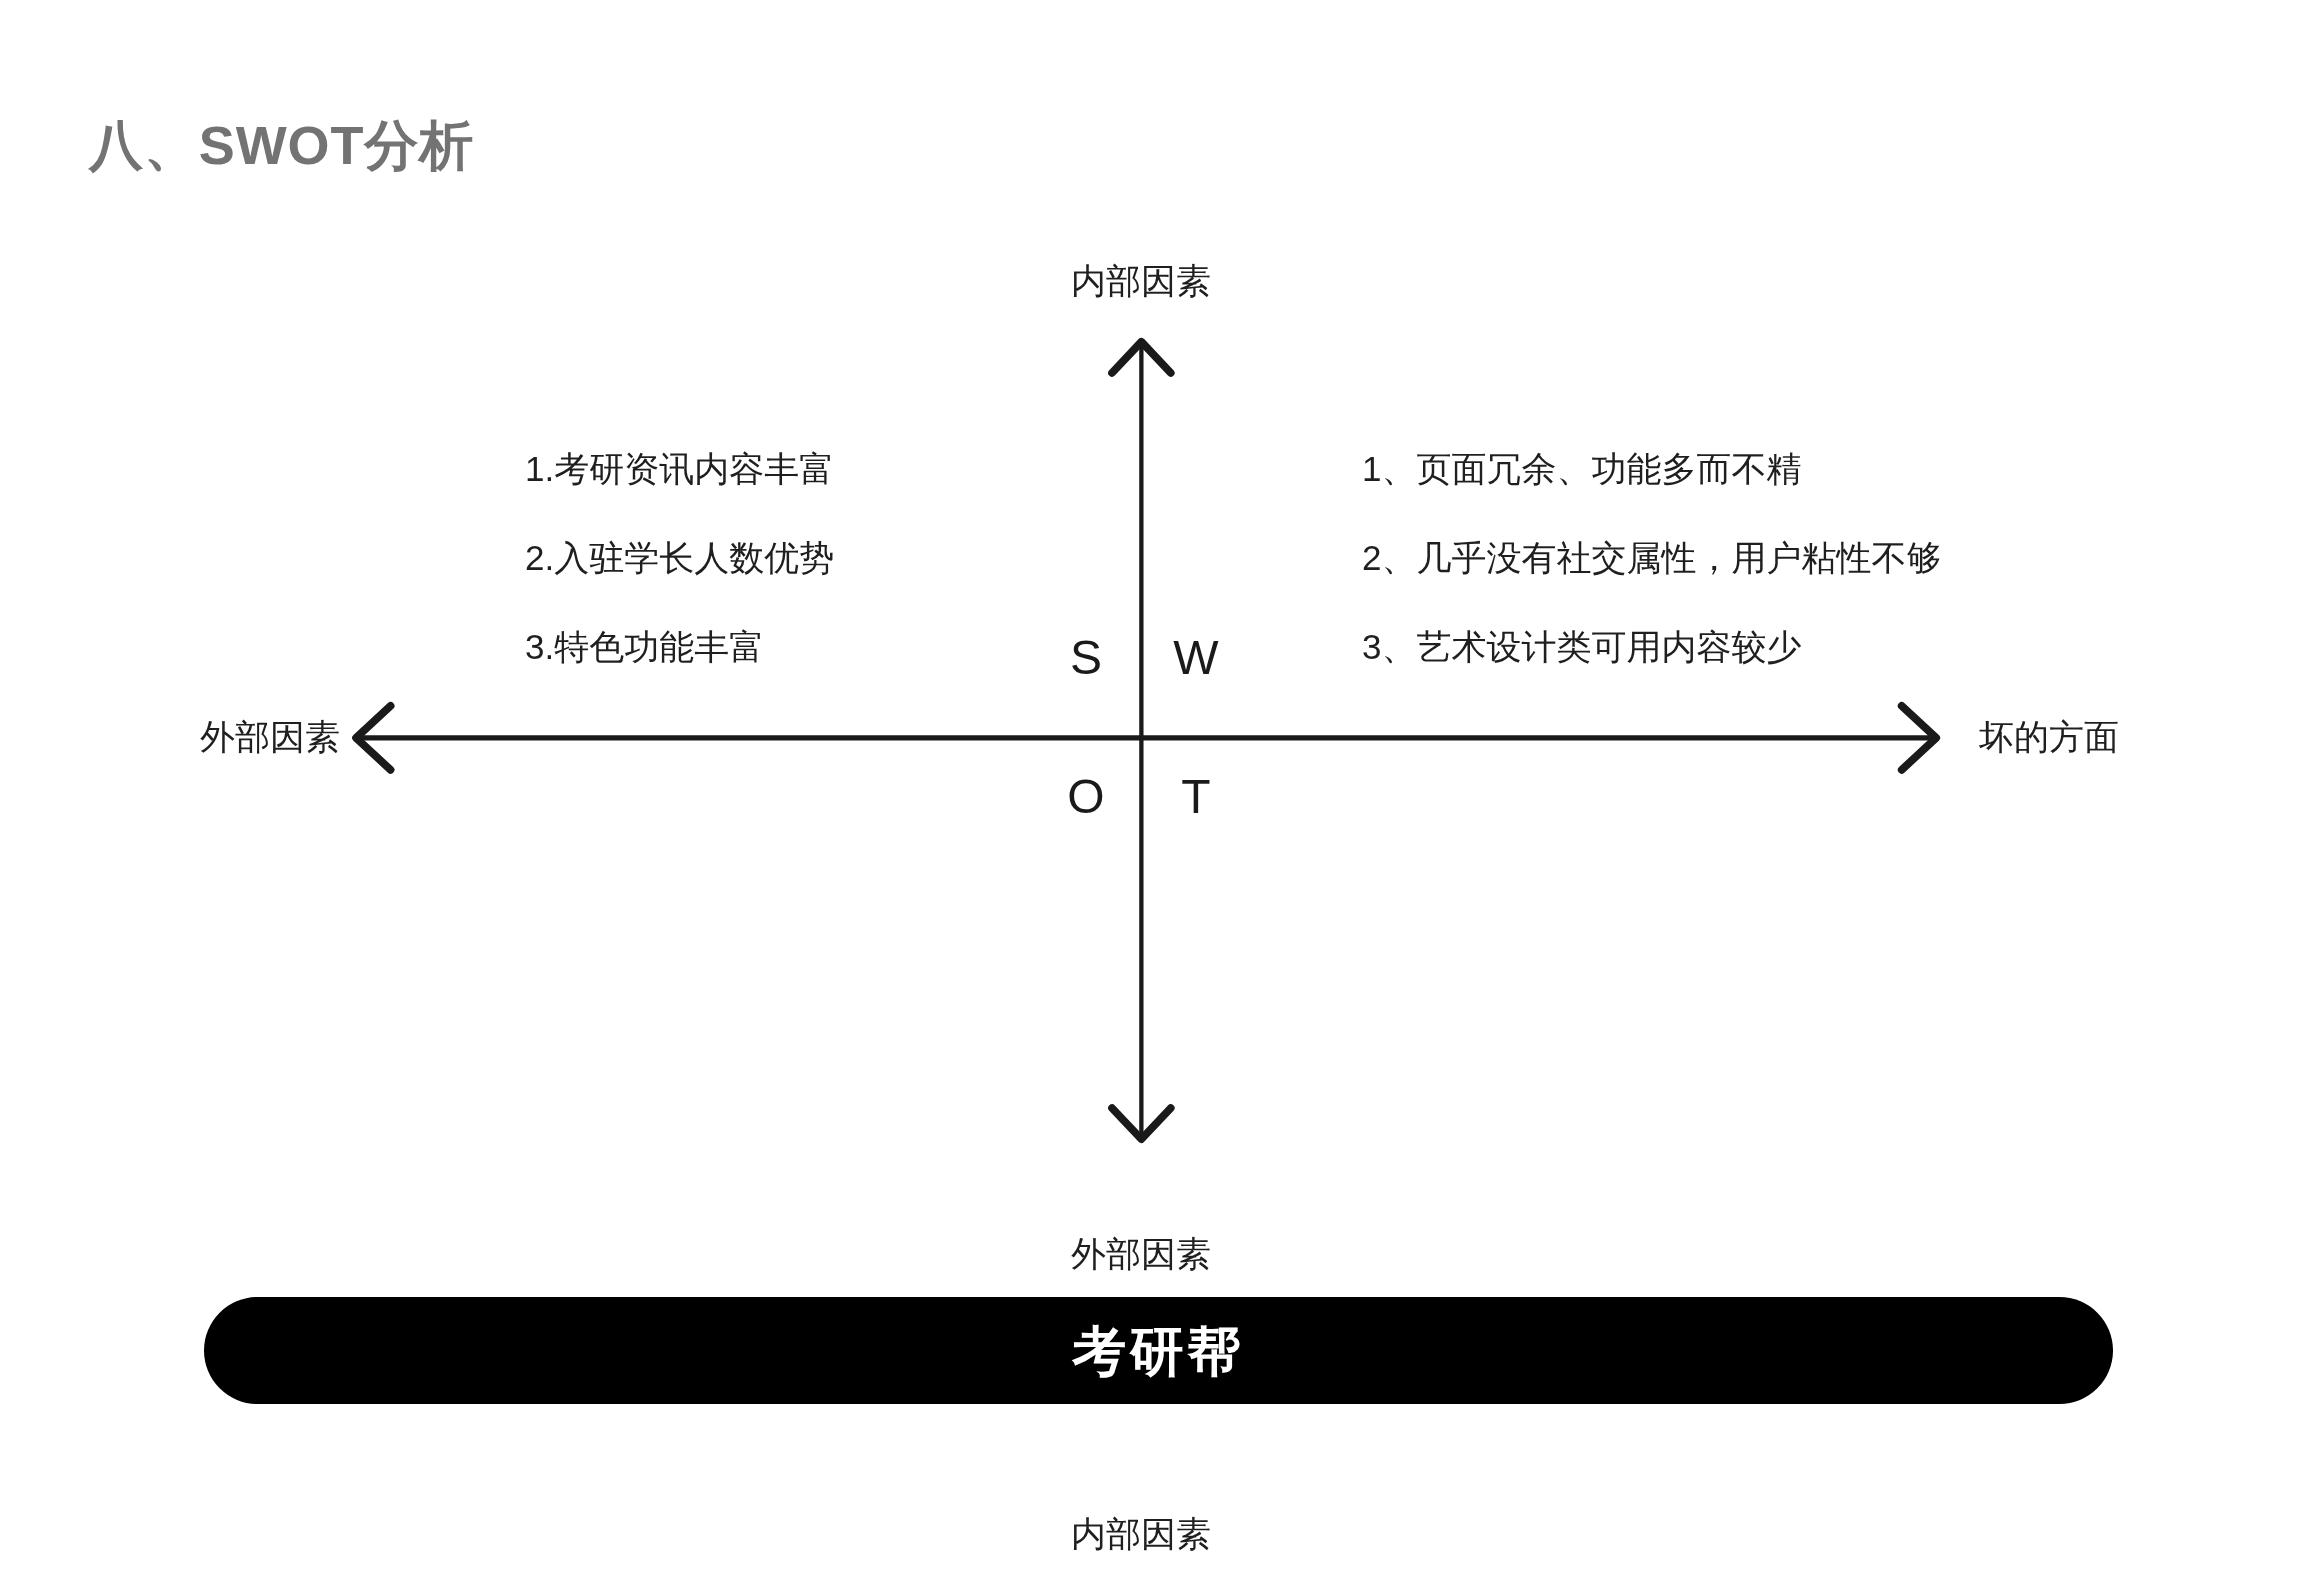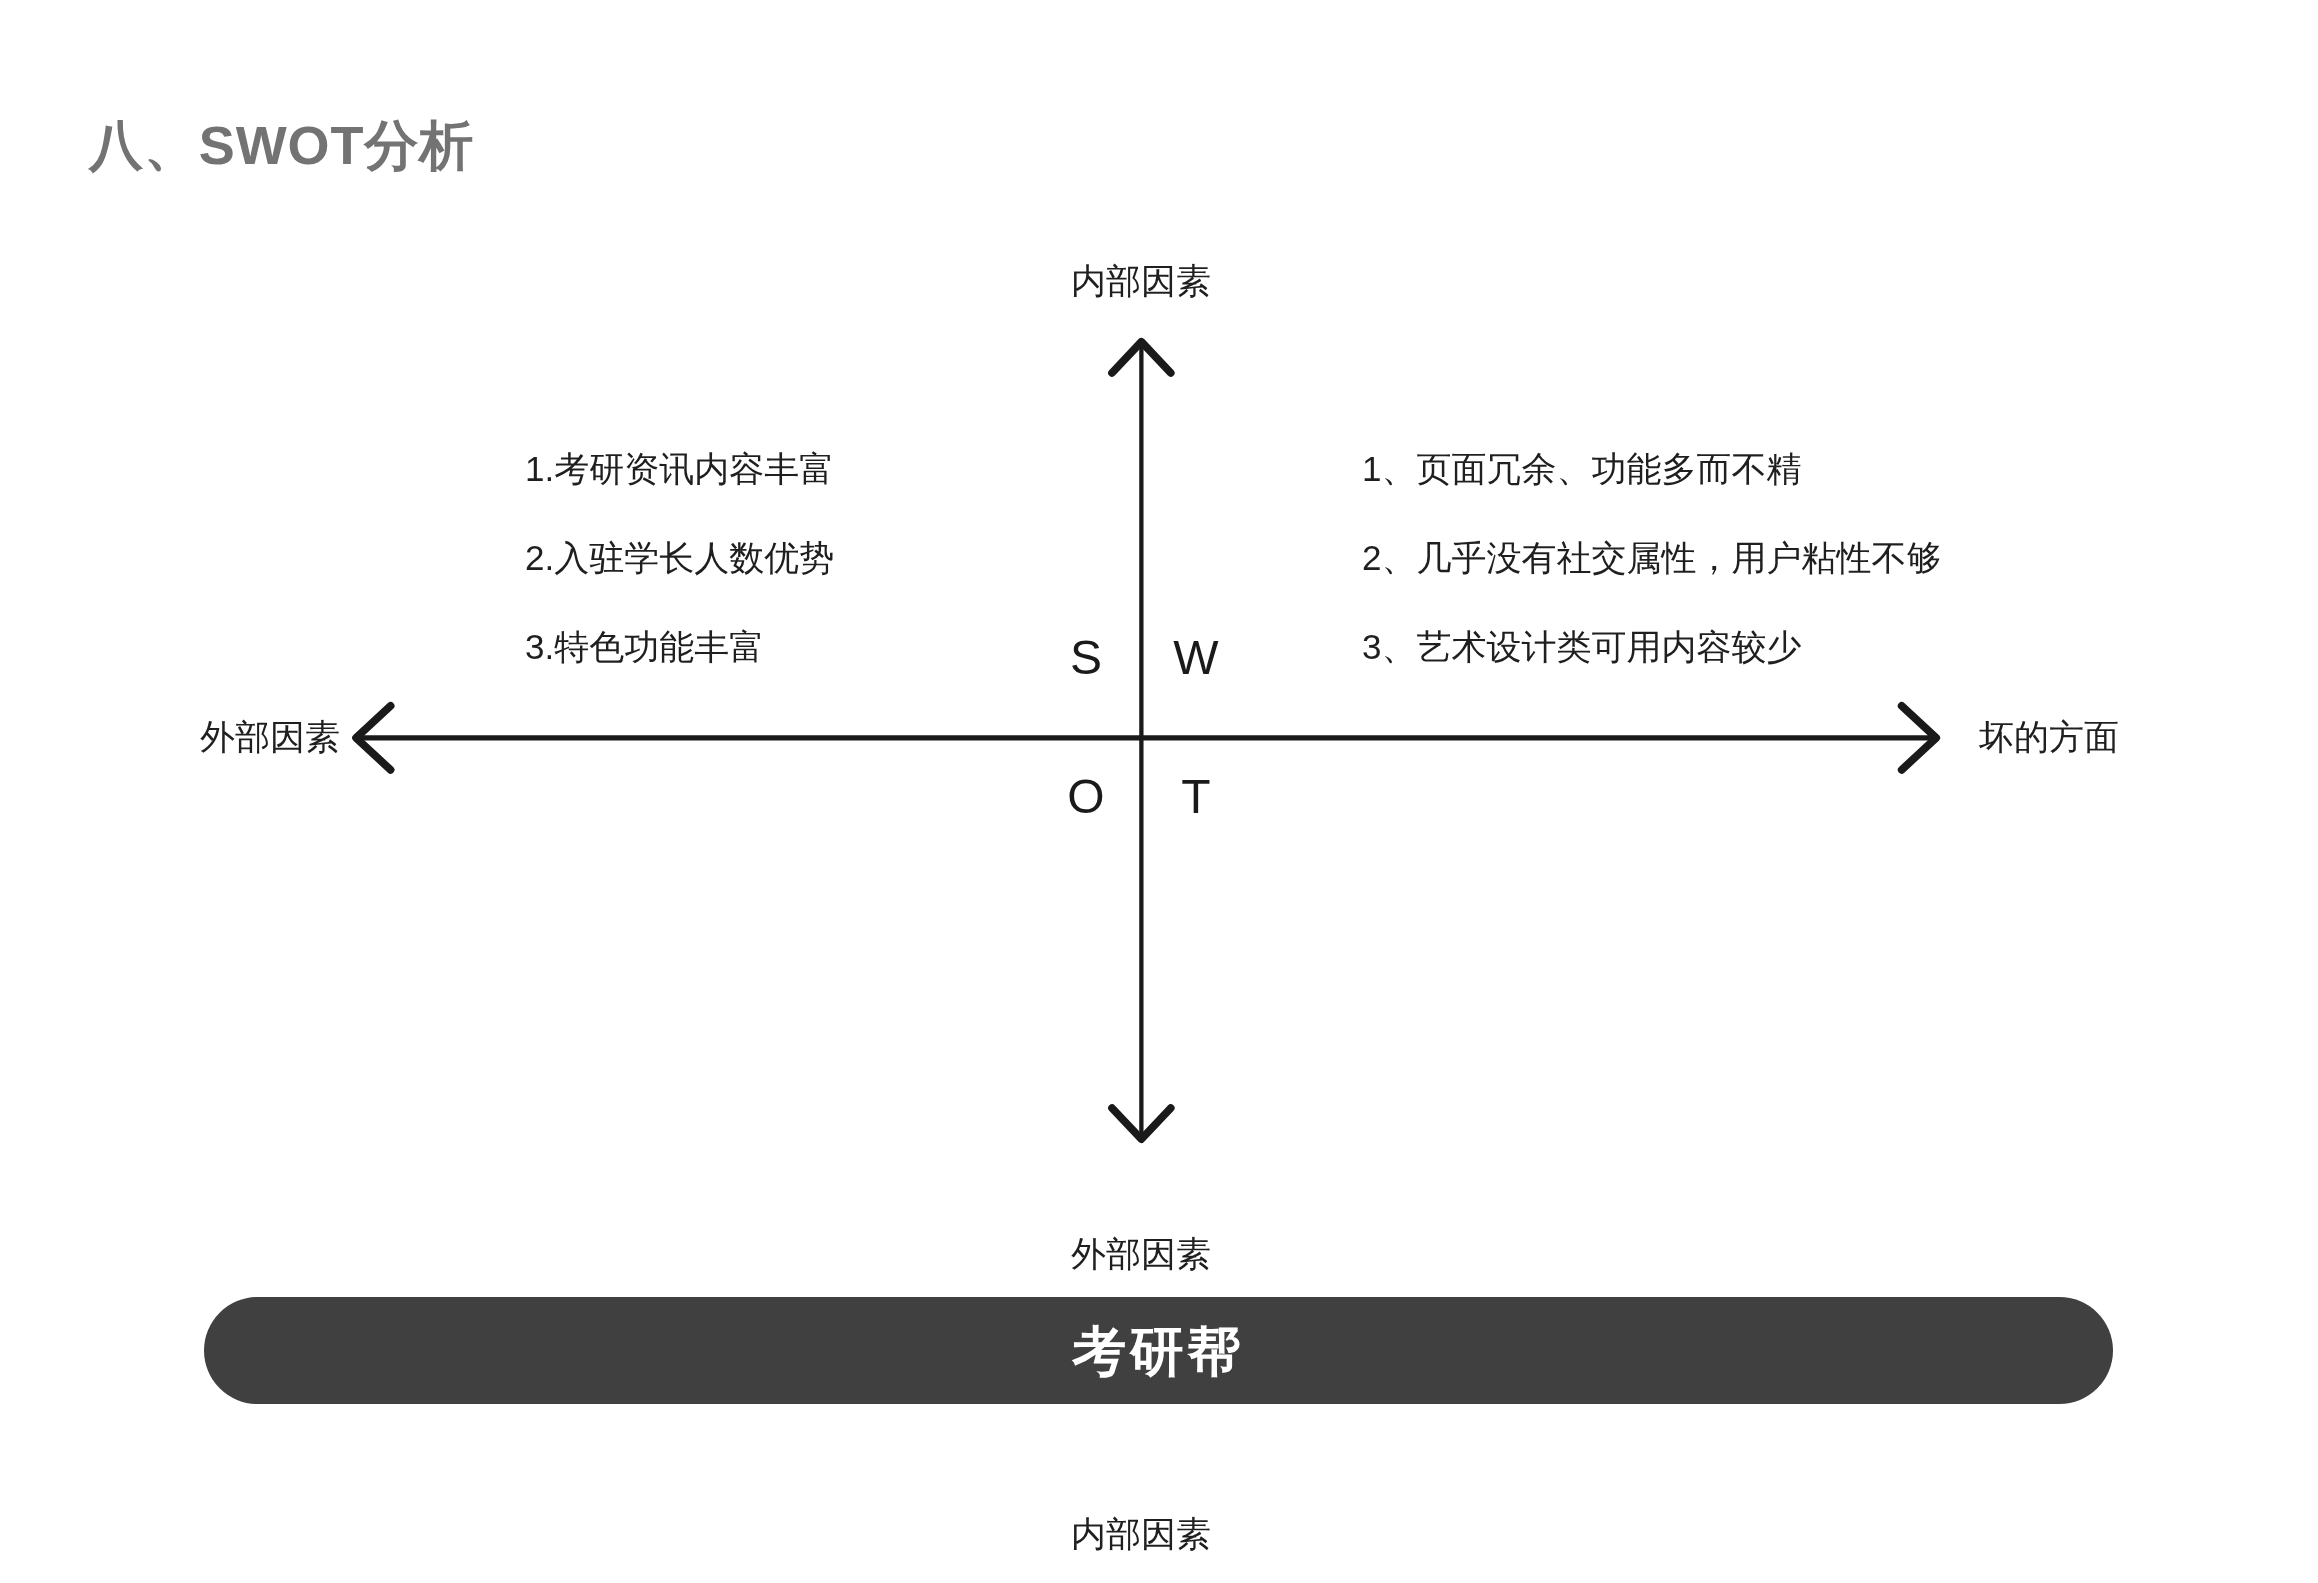--- a/index.html
+++ b/index.html
@@ -123,21 +123,21 @@
   .q-threats .quadrant-item { margin-bottom: 54px; }
 
   
   .brand-banner {
     position: absolute;
     left: 204px;
     top: 1297px;
     width: 1909px;
     height: 107px;
     border-radius: 54px;
-    background: #404040;
+    background: #000000;
     display: flex;
     align-items: center;
     justify-content: center;
   }
   .brand-banner-text {
     font-size: 54px;
     font-weight: 700;
     color: #ffffff;
     letter-spacing: 3.5px;
     line-height: 1;

